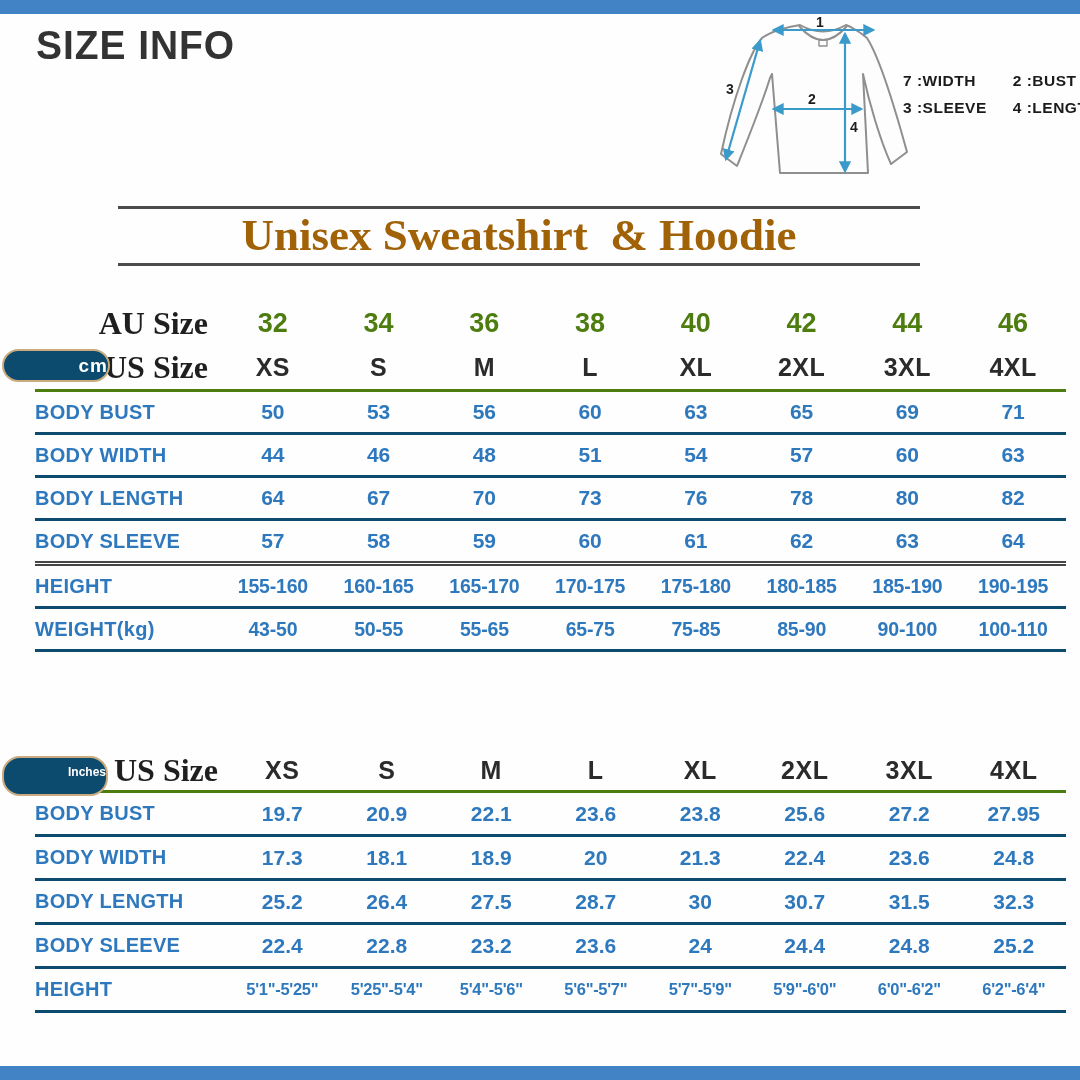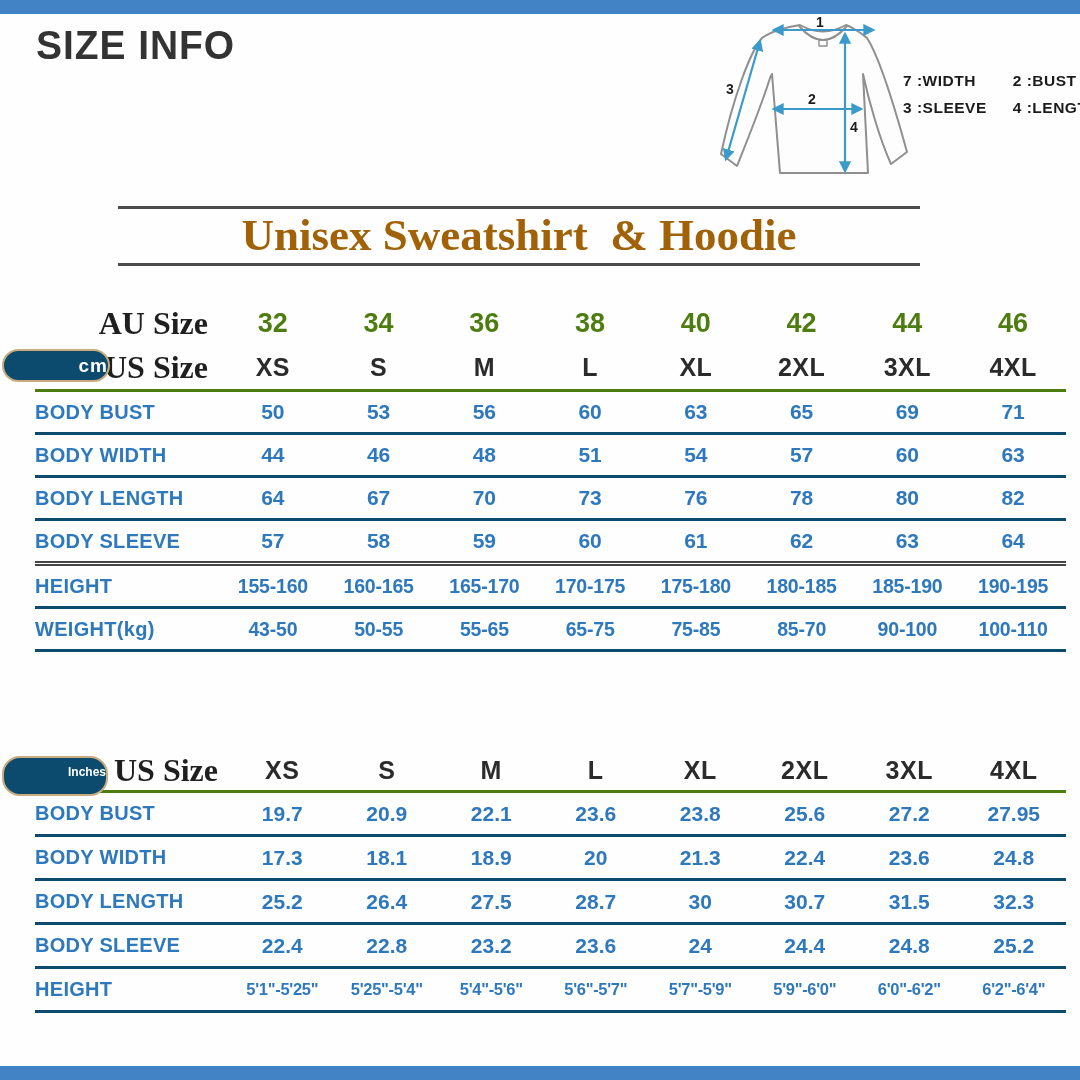--- a/index.html
+++ b/index.html
@@ -194,21 +194,21 @@
           <span class="cell">185-190</span>
           <span class="cell">190-195</span>
         </div>
         <div class="t-row data-row">
           <span class="row-label">WEIGHT(kg)</span>
           <span class="cell">43-50</span>
           <span class="cell">50-55</span>
           <span class="cell">55-65</span>
           <span class="cell">65-75</span>
           <span class="cell">75-85</span>
-          <span class="cell">85-70</span>
+          <span class="cell">85-90</span>
           <span class="cell">90-100</span>
           <span class="cell">100-110</span>
         </div>
       </div>
   </section>
 
   <section class="size-table" id="in-table">
     <div class="badge" id="in-badge">Inches</div>
     <div class="t-row us-row">
       <span class="hdr-label">US Size</span>

